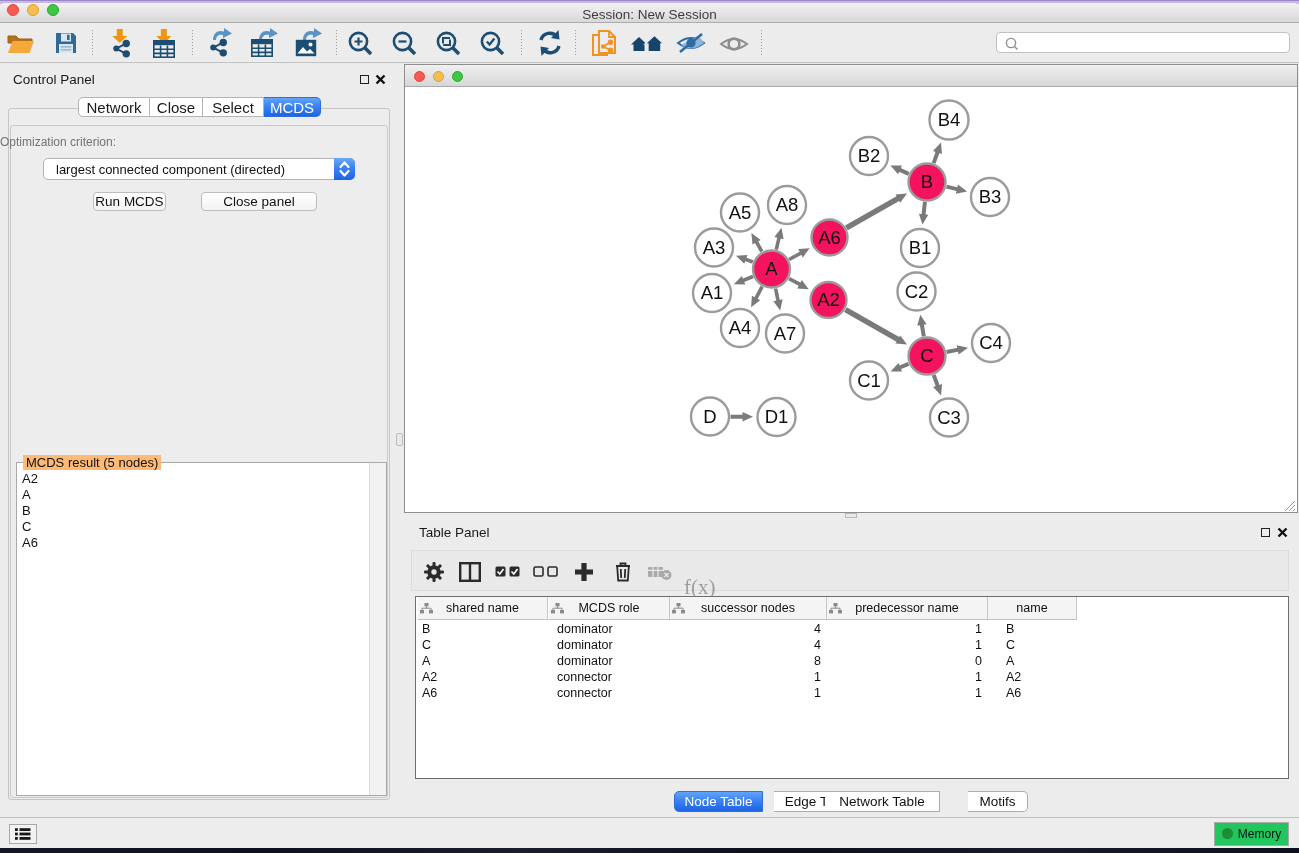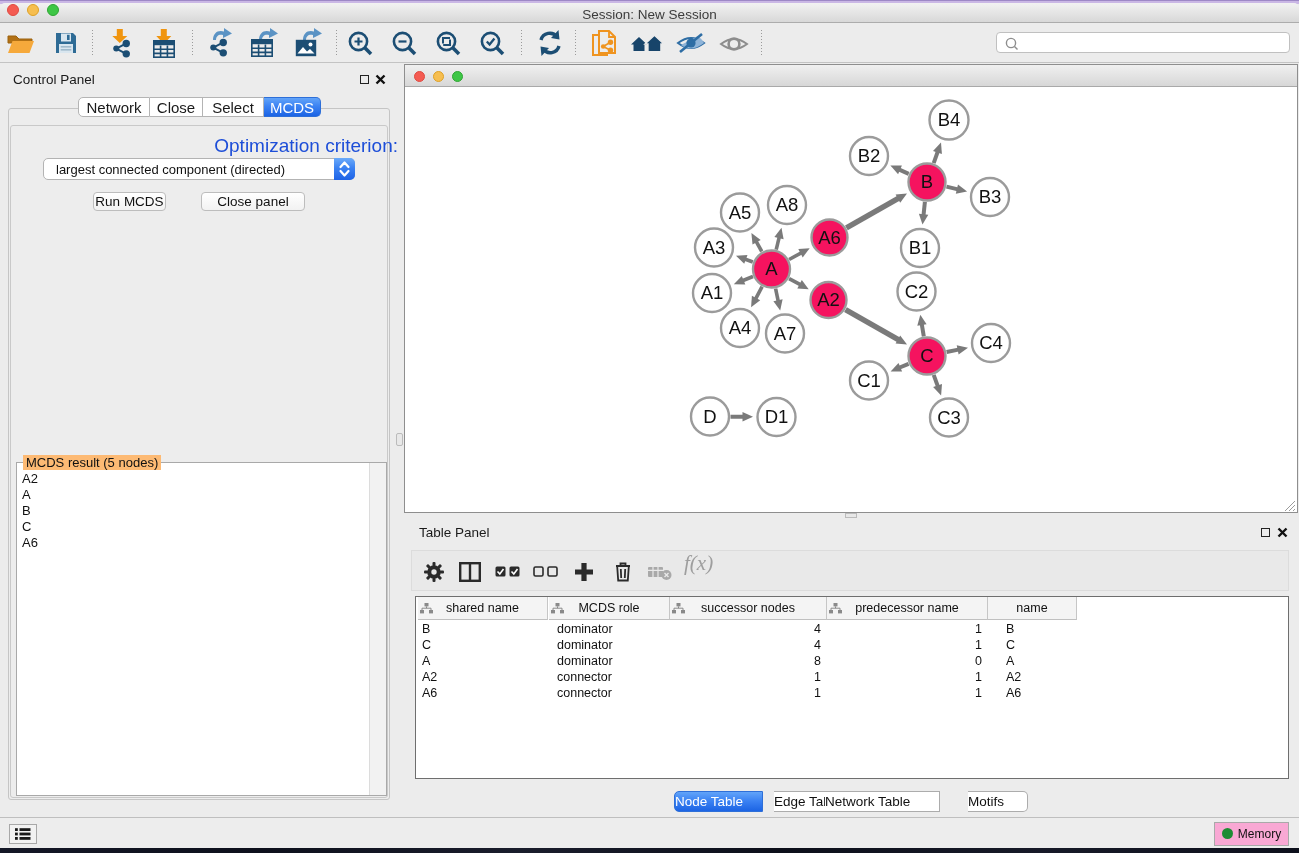--- a/index.html
+++ b/index.html
@@ -26,24 +26,24 @@
 .sbtrack{left:369px;top:463px;width:17px;height:332px;background:#f2f2f2;border-left:1px solid #dcdcdc}
 
 .netwin{left:404px;top:64px;width:894px;height:449px;border:1px solid #8e8e8e;background:#fff}
 .nettb{left:0;top:0;width:892px;height:22px;background:linear-gradient(#f0f0f0,#d7d7d7);border-bottom:1px solid #a9a9a9}
 .wt{font-size:13.5px;font-weight:700;color:#1a1a1a;text-align:center;width:100%;top:4px}
 
 .tptool{left:411px;top:550px;width:878px;height:41px;background:#e9e9e9;border:1px solid #dcdcdc}
 .tbox{left:415px;top:596px;width:874px;height:183px;background:#fff;border:1px solid #6e6e6e}
 .th{position:absolute;top:0;height:23px;background:#f4f4f4;border-right:1px solid #c6c6c6;border-bottom:1px solid #c0c0c0;font-size:12.5px;color:#111;text-align:center;line-height:22px}
 .td{position:absolute;height:16px;font-size:12.5px;color:#111;line-height:16px}
-.btab{position:absolute;top:791px;height:21px;background:#fff;border:1px solid #acacac;font-size:13.5px;color:#111;line-height:19px}
+.btab{position:absolute;top:791px;height:21px;background:#fff;border:1px solid #acacac;font-size:13.5px;color:#111;text-align:center;line-height:19px}
 .statbar{left:0;top:817px;width:1299px;height:31px;background:#ededed;border-top:1px solid #bfbfbf}
 .blue{background:linear-gradient(#62a4f9,#3c83f3 45%,#1c64e4);color:#fff !important;border-color:#2e6fd8 !important}
-.memb{left:1214px;top:822px;width:75px;height:24px;background:#f9a8d4;border:1px solid #a9a9a9;font-size:12px;color:#111;line-height:22px;text-align:center}
+.memb{left:1214px;top:822px;width:75px;height:24px;background:#22c55e;border:1px solid #a9a9a9;font-size:12px;color:#111;line-height:22px;text-align:center}
 .lbtn{left:9px;top:824px;width:28px;height:20px;background:#f2f2f2;border:1px solid #a8a8a8}
 </style></head>
 <body>
 <div id="stage">
 <div class="abs lav"></div>
 <div class="abs dark"></div>
 <div class="abs titlebar">
  <div class="abs tl" style="left:7px;top:1px;background:#f45b52;border:1px solid #df4a41"></div>
  <div class="abs tl" style="left:27px;top:1px;background:#f6be50;border:1px solid #dfa125"></div>
  <div class="abs tl" style="left:47px;top:1px;background:#3ec646;border:1px solid #2fa633"></div>
@@ -184,28 +184,28 @@
 <div class="abs" style="left:360px;top:75px;width:9px;height:9px;border:1.5px solid #222"></div>
 <svg class="abs" style="left:375px;top:74px" width="11" height="11" viewBox="0 0 11 11">
       <path d="M1.5 1.5 L9.5 9.5 M9.5 1.5 L1.5 9.5" stroke="#111" stroke-width="2.4"></path>
     </svg>
 <div class="abs cpbox"></div>
 <div class="abs cpbox2"></div>
 <div class="abs tab" style="left:78px;width:72px;border-radius:5px 0 0 5px">Network</div>
 <div class="abs tab" style="left:150px;width:53px;border-left:none">Close</div>
 <div class="abs tab" style="left:203px;width:61px;border-left:none">Select</div>
 <div class="abs tab blue" style="left:264px;width:57px;border-left:none;border-radius:0 5px 5px 0">MCDS</div>
-<div class="abs" style="left:0;top:135px;width:398px;text-align:right;font-size:19px;color:#1d4ed8">Optimization criterion:</div>
+<div class="abs" style="left:0;top:135px;width:398px;text-align:left;font-size:12px;color:#737373">Optimization criterion:</div>
 <div class="abs combo">largest connected component (directed)</div>
 <div class="abs combobtn"><svg width="21" height="22" viewBox="0 0 21 22">
         <path d="M6.5 9 L10.5 4.5 L14.5 9" fill="none" stroke="#fff" stroke-width="2.2" stroke-linecap="round" stroke-linejoin="round"></path>
         <path d="M6.5 13 L10.5 17.5 L14.5 13" fill="none" stroke="#fff" stroke-width="2.2" stroke-linecap="round" stroke-linejoin="round"></path>
       </svg></div>
 <div class="btn" style="left:93px;top:192px;width:73px">Run MCDS</div>
-<div class="btn" style="left:201px;top:192px;width:104px">Close panel</div>
+<div class="btn" style="left:201px;top:192px;width:116px">Close panel</div>
 <div class="abs grpbox"></div>
 <div class="abs list">A2<br>A<br>B<br>C<br>A6</div>
 <div class="abs sbtrack"></div>
 <div class="abs grplab">MCDS result (5 nodes)</div>
 
 <div class="abs" style="left:396px;top:433px;width:7px;height:13px;background:#e8e8e8;border:1px solid #bbb;border-radius:2px"></div>
 <div class="abs" style="left:845px;top:513px;width:12px;height:5px;background:#e8e8e8;border:1px solid #bbb"></div>
 
 <div class="abs netwin">
  <div class="abs nettb">
@@ -355,21 +355,21 @@
         </g>
       </svg>
 <svg class="abs" style="left:236px;top:13px" width="24" height="16" viewBox="0 0 24 16">
         <g fill="#a9a9a9">
           <rect x="0" y="3" width="15" height="10" rx="1"></rect>
           <path d="M0 6.4 H15 M5 3 V13 M10 3 V13" stroke="#e9e9e9" stroke-width="1.2"></path>
           <circle cx="18.5" cy="11" r="5"></circle>
           <path d="M16.5 9 l4 4 M20.5 9 l-4 4" stroke="#e9e9e9" stroke-width="1.4"></path>
         </g>
       </svg>
-<div class="abs" style="left:272px;top:0;font-family:'Liberation Serif',serif;font-style:italic;font-size:21px;color:#9e9e9e">f(x)</div>
+<div class="abs" style="left:272px;top:24px;font-family:'Liberation Serif',serif;font-size:21px;color:#9e9e9e">f(x)</div>
     </div>
 <div class="abs tbox">
       <div class="th" style="left:2px;width:130px">shared name</div>
 <svg class="abs" style="left:4px;top:6px" width="13" height="11" viewBox="0 0 13 11">
         <g fill="#8a8a8a">
           <rect x="4.5" y="0" width="4" height="3.4"></rect>
           <rect x="0" y="7" width="4" height="3.4"></rect>
           <rect x="9" y="7" width="4" height="3.4"></rect>
           <path d="M6.5 3.4 V5.2 M2 7 V5.2 H11 V7" stroke="#8a8a8a" fill="none" stroke-width="1"></path>
         </g>

